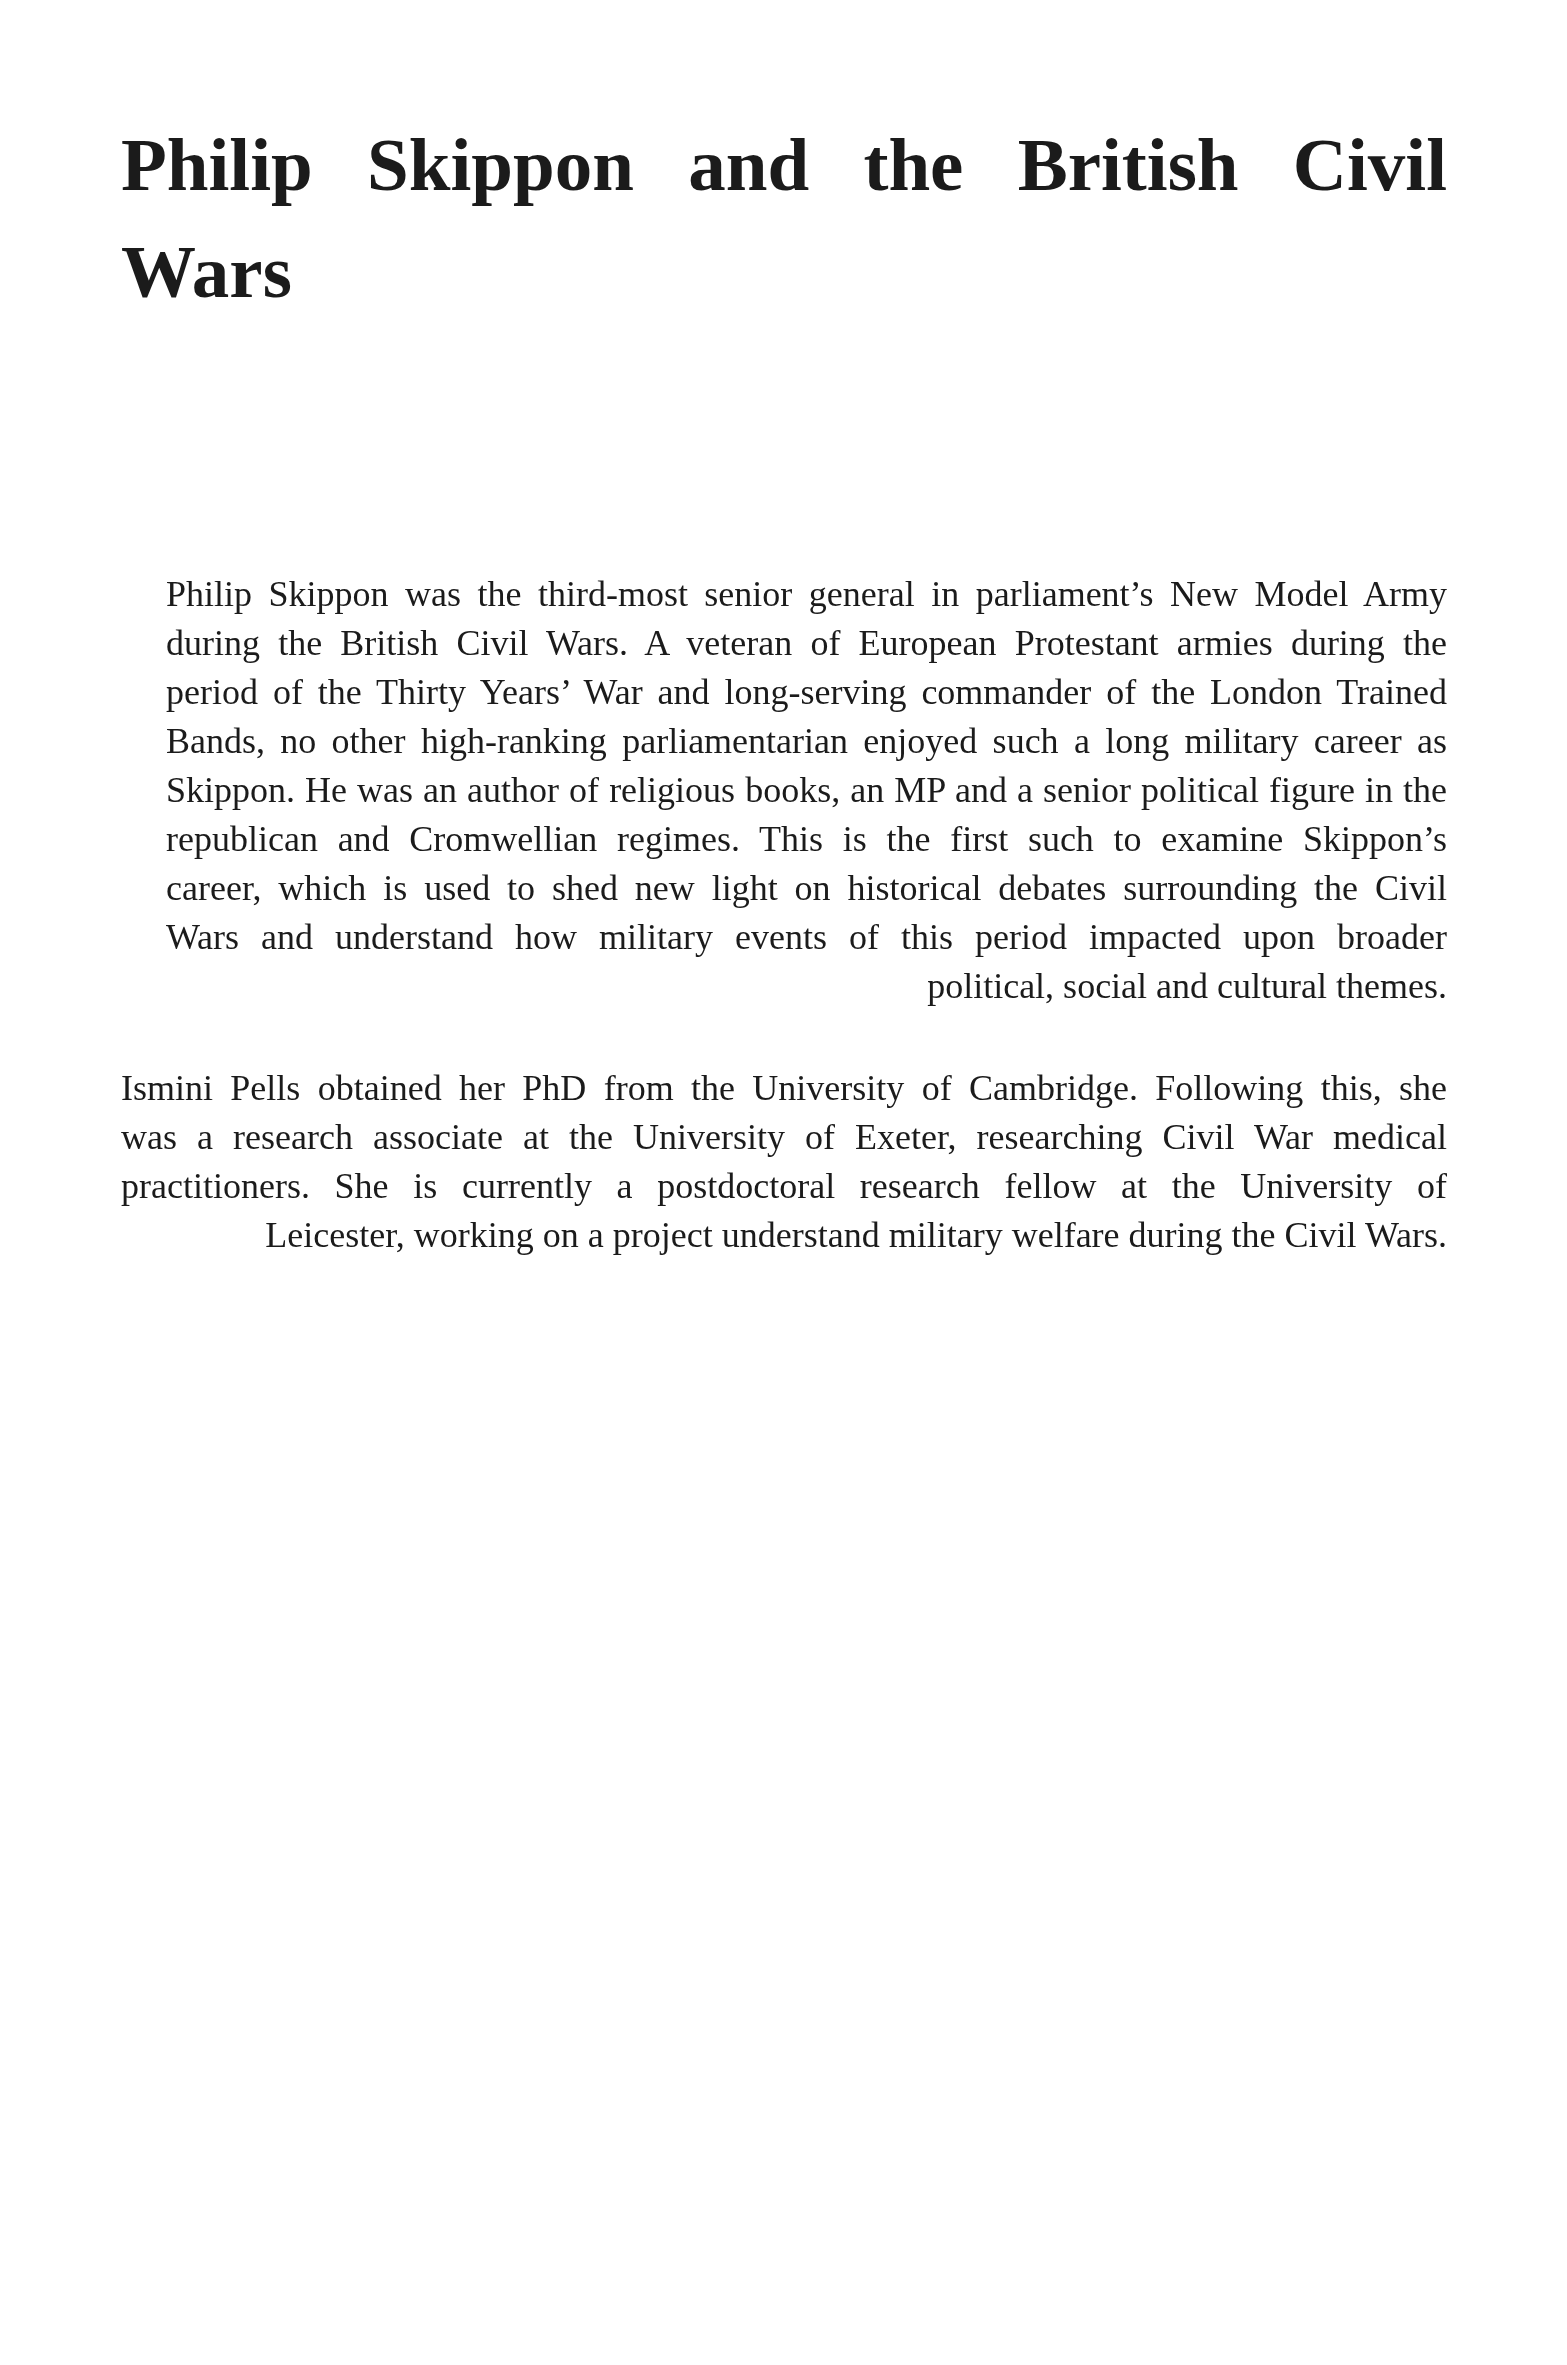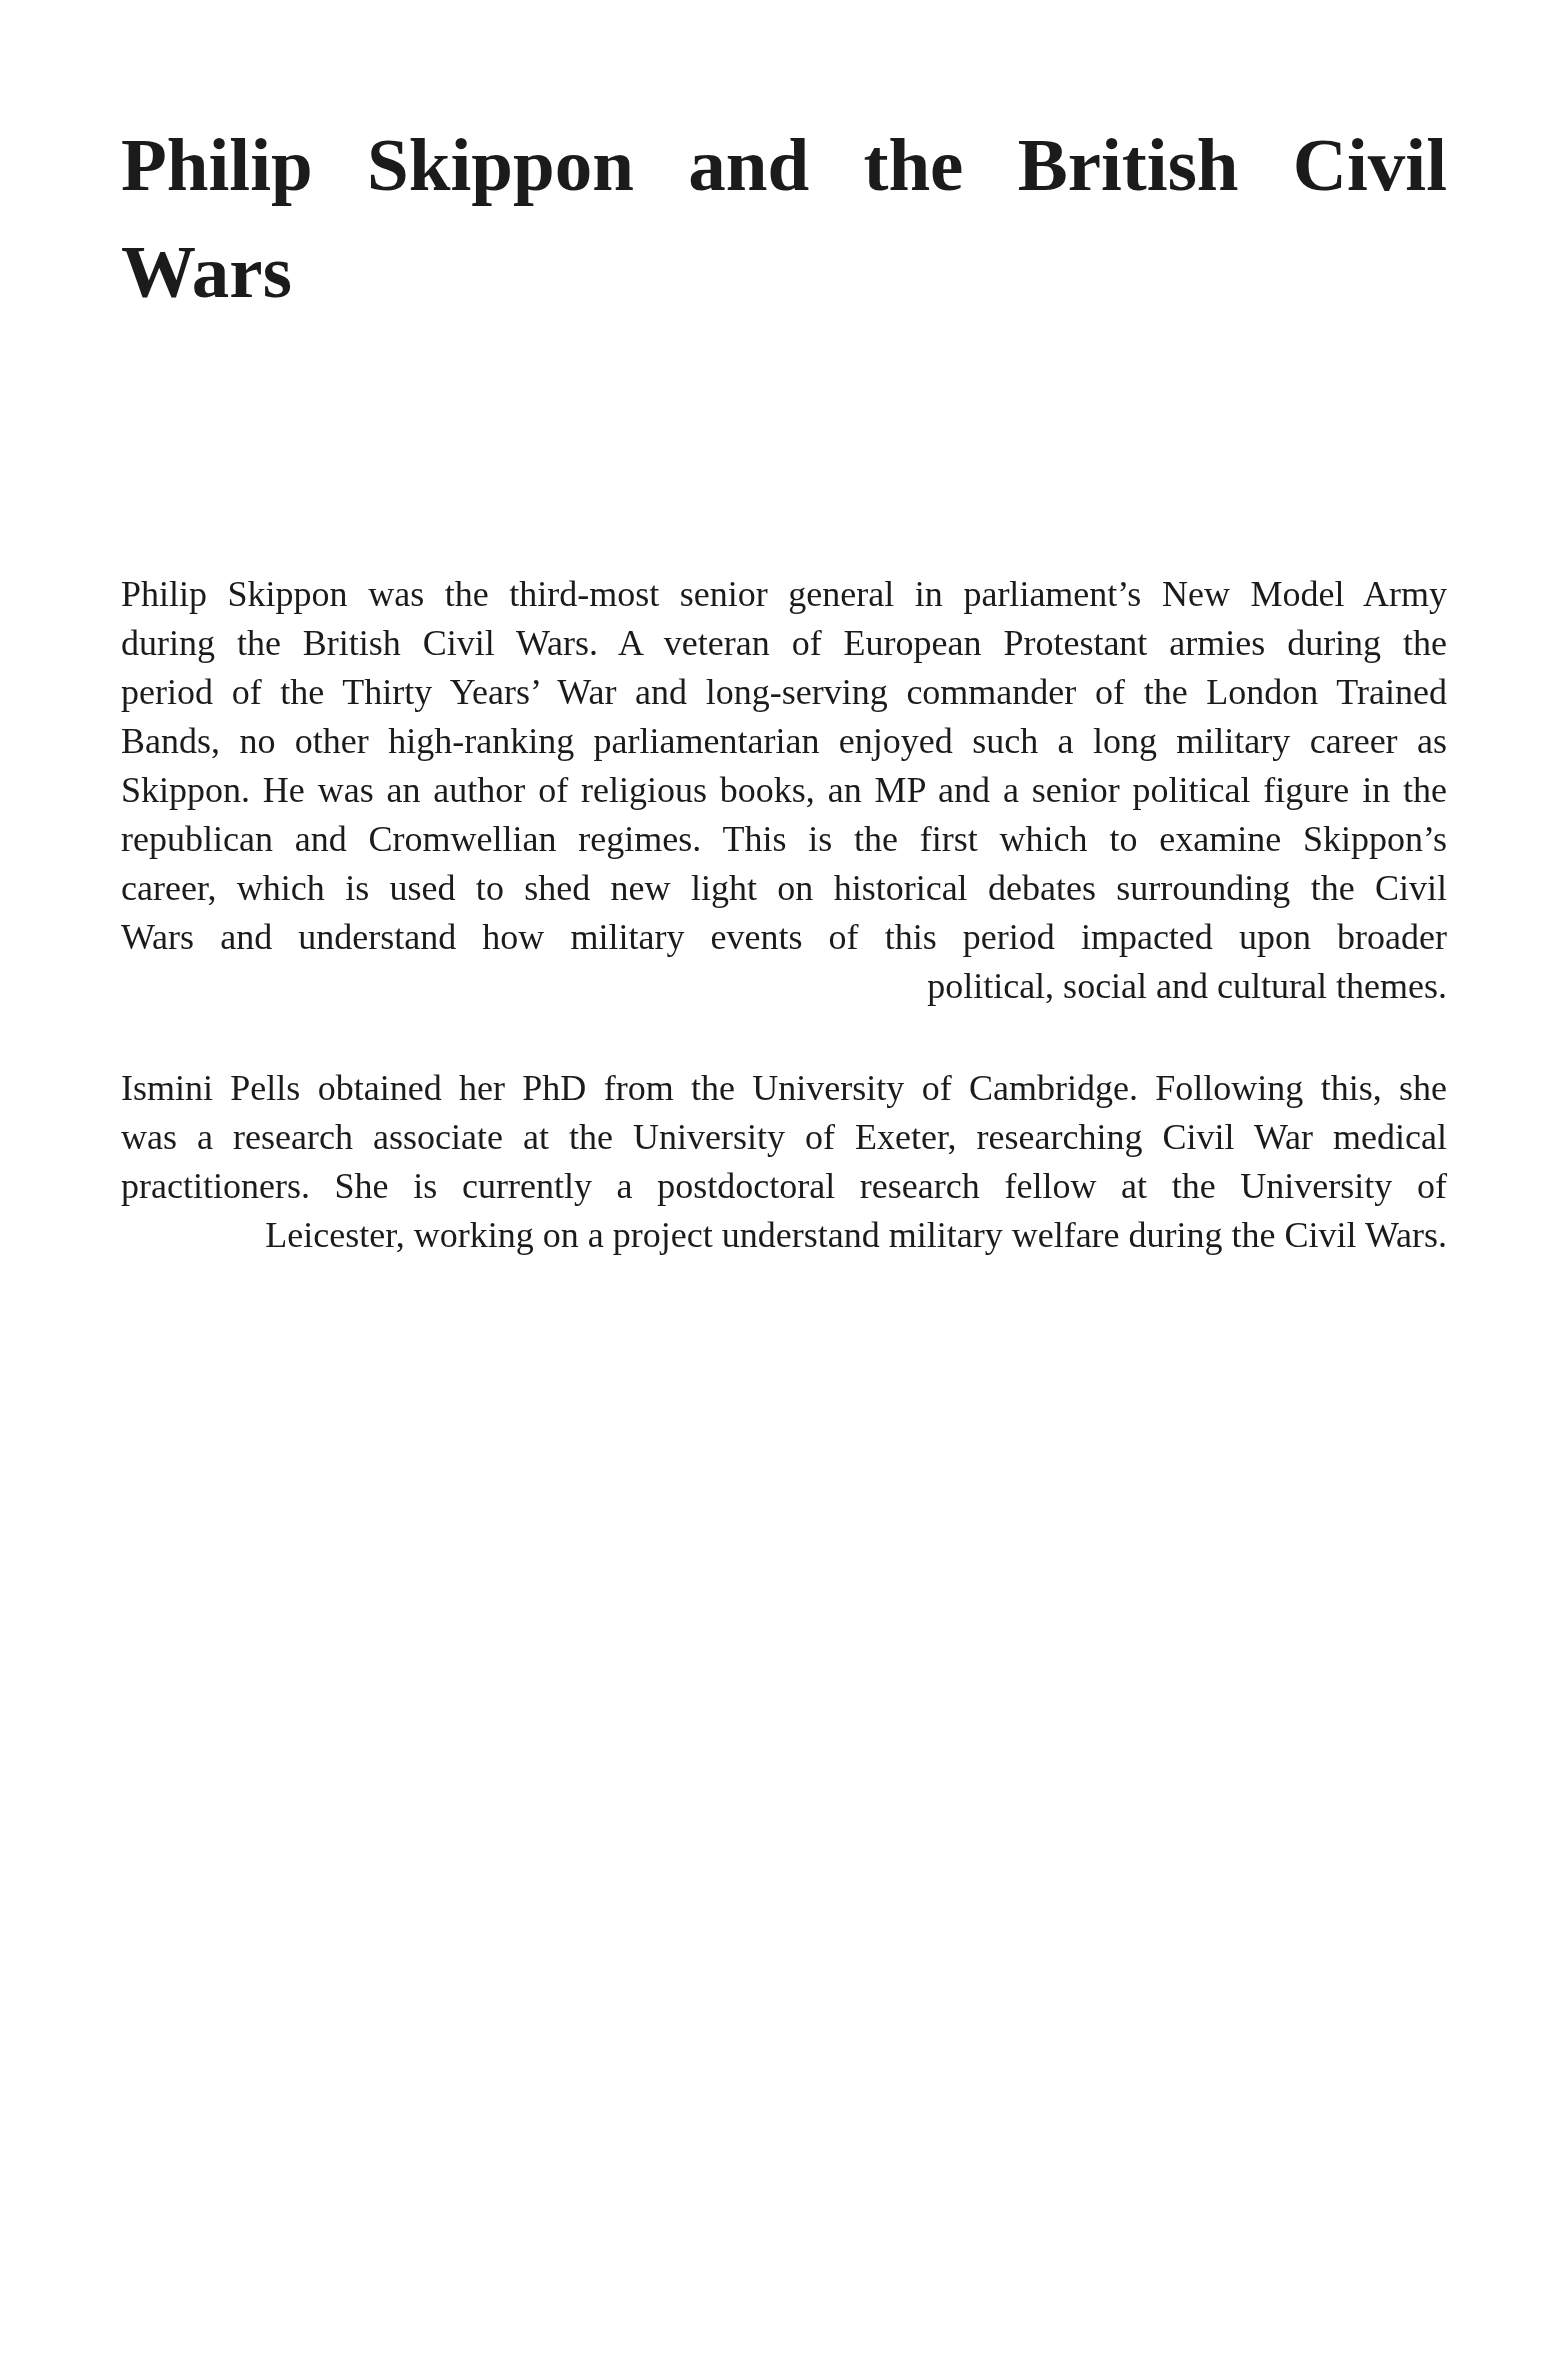--- a/index.html
+++ b/index.html
@@ -40,21 +40,21 @@
   .title-line-last {
     text-align: left;
     margin-top: 22px;
   }
   
   .body-copy {
     font-size: 36px;
     line-height: 49px;
     color: #1b1b1b;
   }
-  .para-description { margin-top: 256px; }
+  .para-description { margin-top: 256px; margin-left: 45px; }
   .para-author      { margin-top: 53px;  }
   .jline {
     text-align: justify;
     text-align-last: justify;
     white-space: normal;
   }
   .lline {
     text-align: right;
   }
   .bold-name {
@@ -71,21 +71,21 @@
       <div class="title-line-justified">Philip Skippon and the British Civil</div>
       <div class="title-line-last">Wars</div>
     </h1>
 
     <div class="body-copy para-description">
       <div class="jline">Philip Skippon was the third-most senior general in parliament’s New Model Army</div>
       <div class="jline">during the British Civil Wars. A veteran of European Protestant armies during the</div>
       <div class="jline">period of the Thirty Years’ War and long-serving commander of the London Trained</div>
       <div class="jline">Bands, no other high-ranking parliamentarian enjoyed such a long military career as</div>
       <div class="jline">Skippon. He was an author of religious books, an MP and a senior political figure in the</div>
-      <div class="jline">republican and Cromwellian regimes. This is the first which to examine Skippon’s</div>
+      <div class="jline">republican and Cromwellian regimes. This is the first such to examine Skippon’s</div>
       <div class="jline">career, which is used to shed new light on historical debates surrounding the Civil</div>
       <div class="jline">Wars and understand how military events of this period impacted upon broader</div>
       <div class="lline">political, social and cultural themes.</div>
     </div>
 
     <div class="body-copy para-author">
       <div class="jline"><span class="bold-name">Ismini Pells</span><span> obtained her PhD from the University of Cambridge. Following this, she</span></div>
       <div class="jline">was a research associate at the University of Exeter, researching Civil War medical</div>
       <div class="jline">practitioners. She is currently a postdoctoral research fellow at the University of</div>
       <div class="lline">Leicester, working on a project understand military welfare during the Civil Wars.</div>

